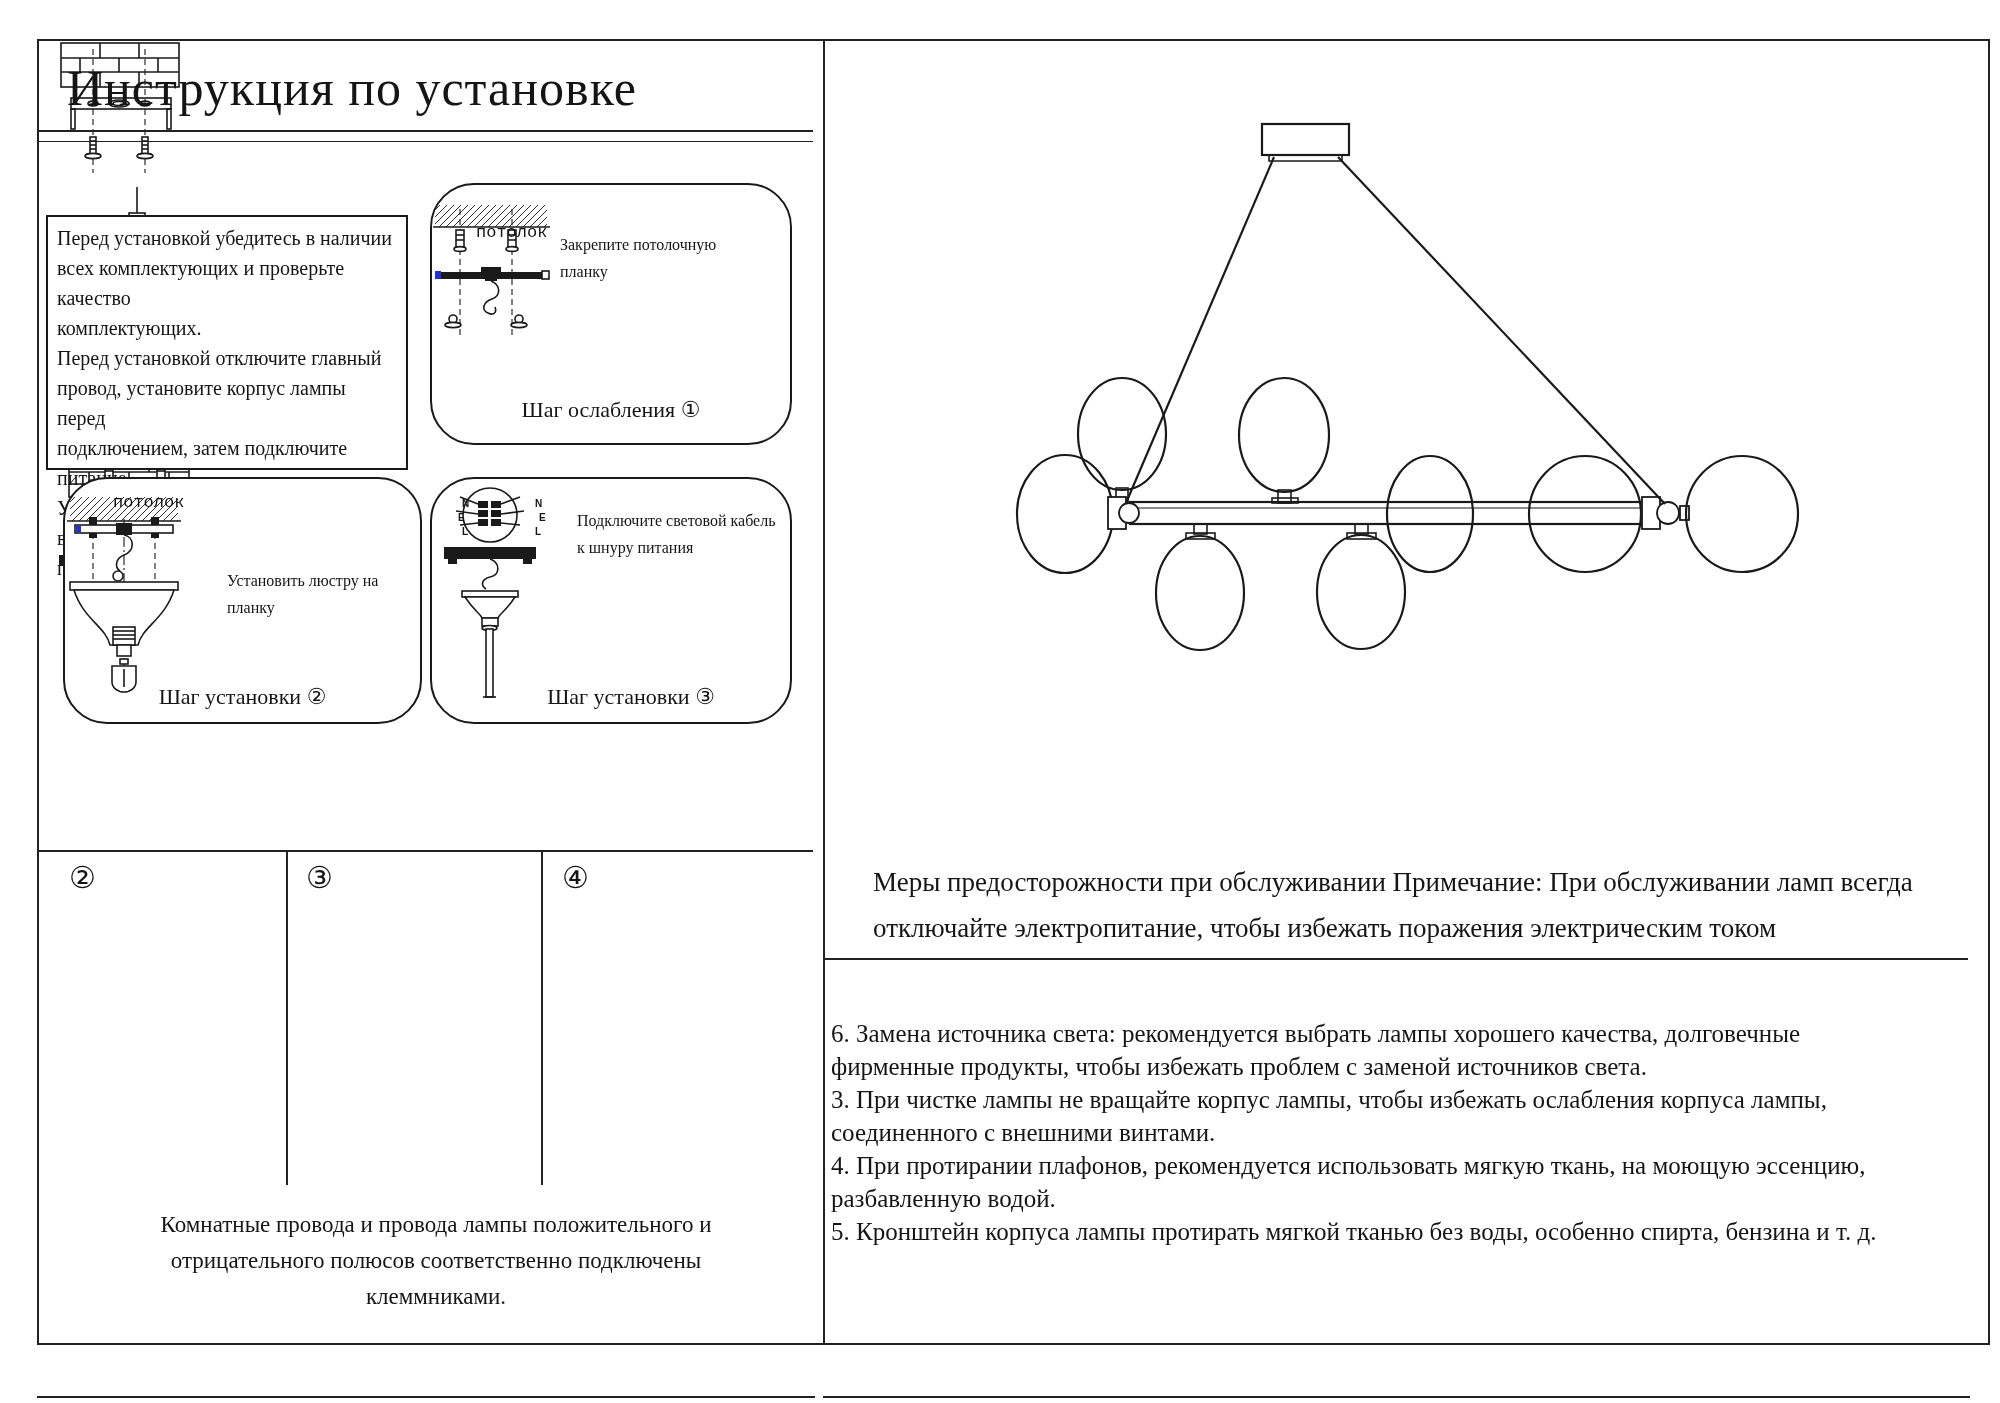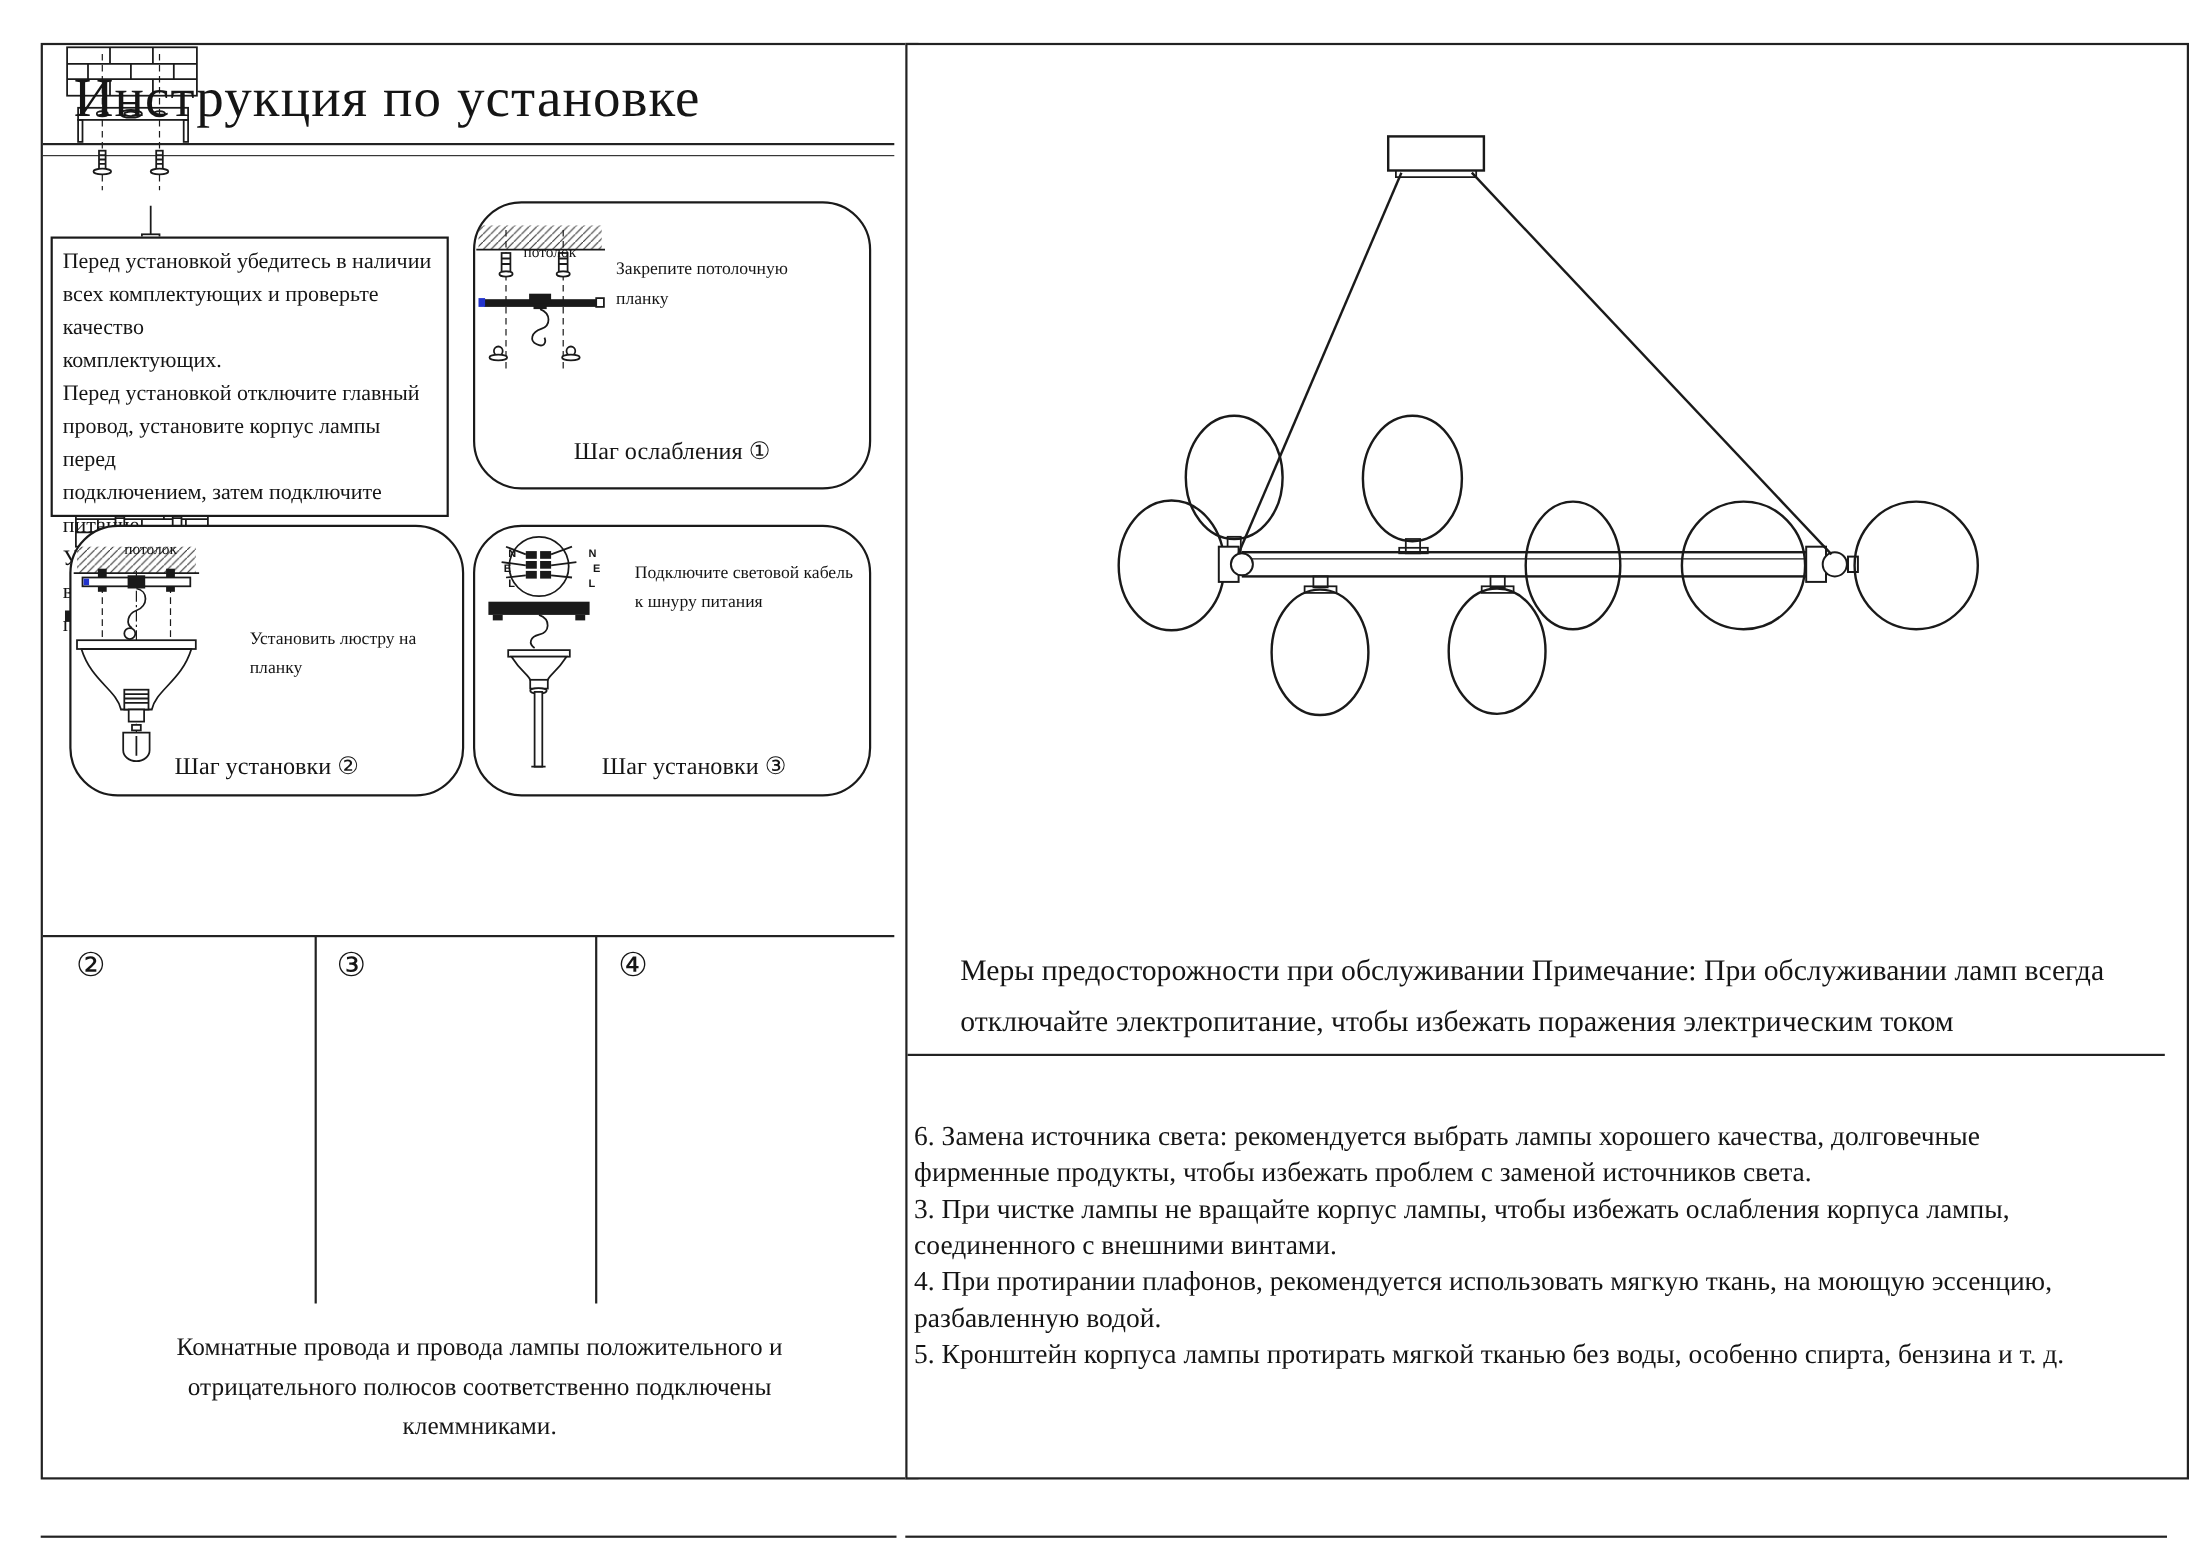--- a/index.html
+++ b/index.html
@@ -8,21 +8,21 @@
   .abs{position:absolute;}
   .page{position:absolute;border:2px solid #222;background:#fff;padding-left:20px;}
   .hline{position:absolute;background:#222;height:2px;}
   .vline{position:absolute;background:#222;width:2px;}
   .rbox{position:absolute;border:2px solid #1a1a1a;border-radius:44px;background:#fff;}
   .sqbox{position:absolute;border:2px solid #1a1a1a;background:#fff;}
   .title{font-size:50px;letter-spacing:1px;white-space:nowrap;}
   .warn{font-size:20px;line-height:30px;white-space:pre-line;}
   .cap{font-size:16px;line-height:27px;white-space:pre-line;}
   .steplabel{font-size:22px;text-align:center;width:100%;}
-  .ceil{font-size:14px;}
+  .ceil{font-size:17px;font-family:Liberation Mono, monospace;}
   .marker{font-size:30px;line-height:30px;}
   .note{font-size:23px;line-height:36px;text-align:center;white-space:pre-line;width:100%;}
   .prec{font-size:27px;line-height:46px;white-space:pre-line;}
   .care{font-size:25px;line-height:33px;white-space:pre-line;}
   .nel{position:absolute;font-family:"Liberation Sans","DejaVu Sans",sans-serif;
        font-size:10px;font-weight:bold;line-height:10px;}
   svg{display:block;}
   .ln{stroke:#1a1a1a;fill:none;stroke-width:1.6;}
   .fd{fill:#1a1a1a;stroke:none;}
   .fw{fill:#ffffff;stroke:#1a1a1a;stroke-width:1.6;}

